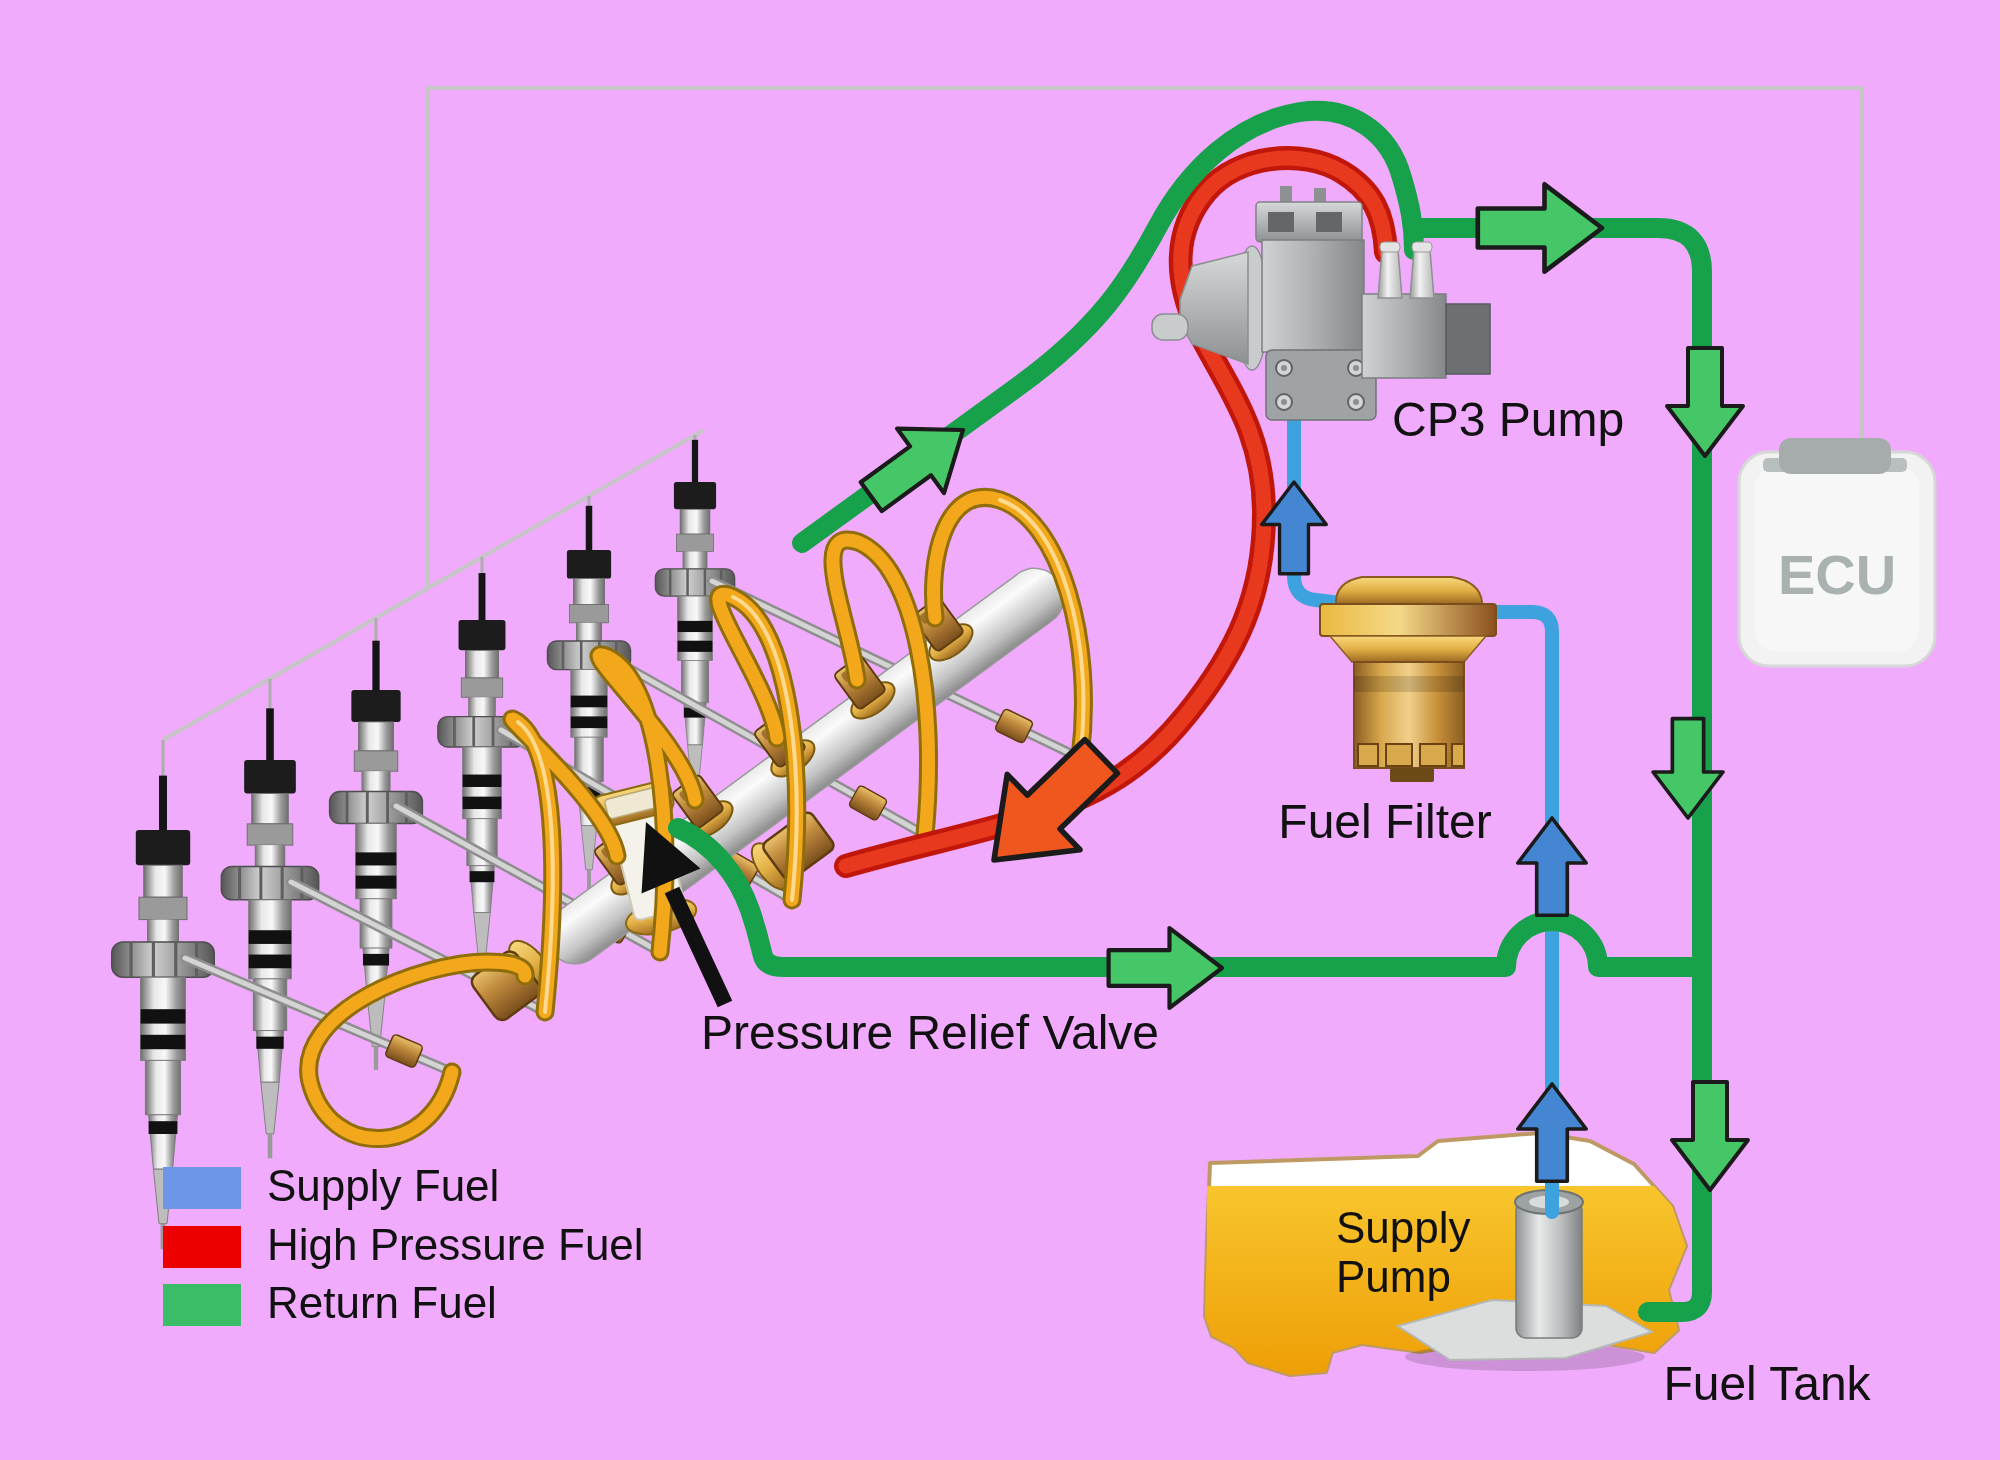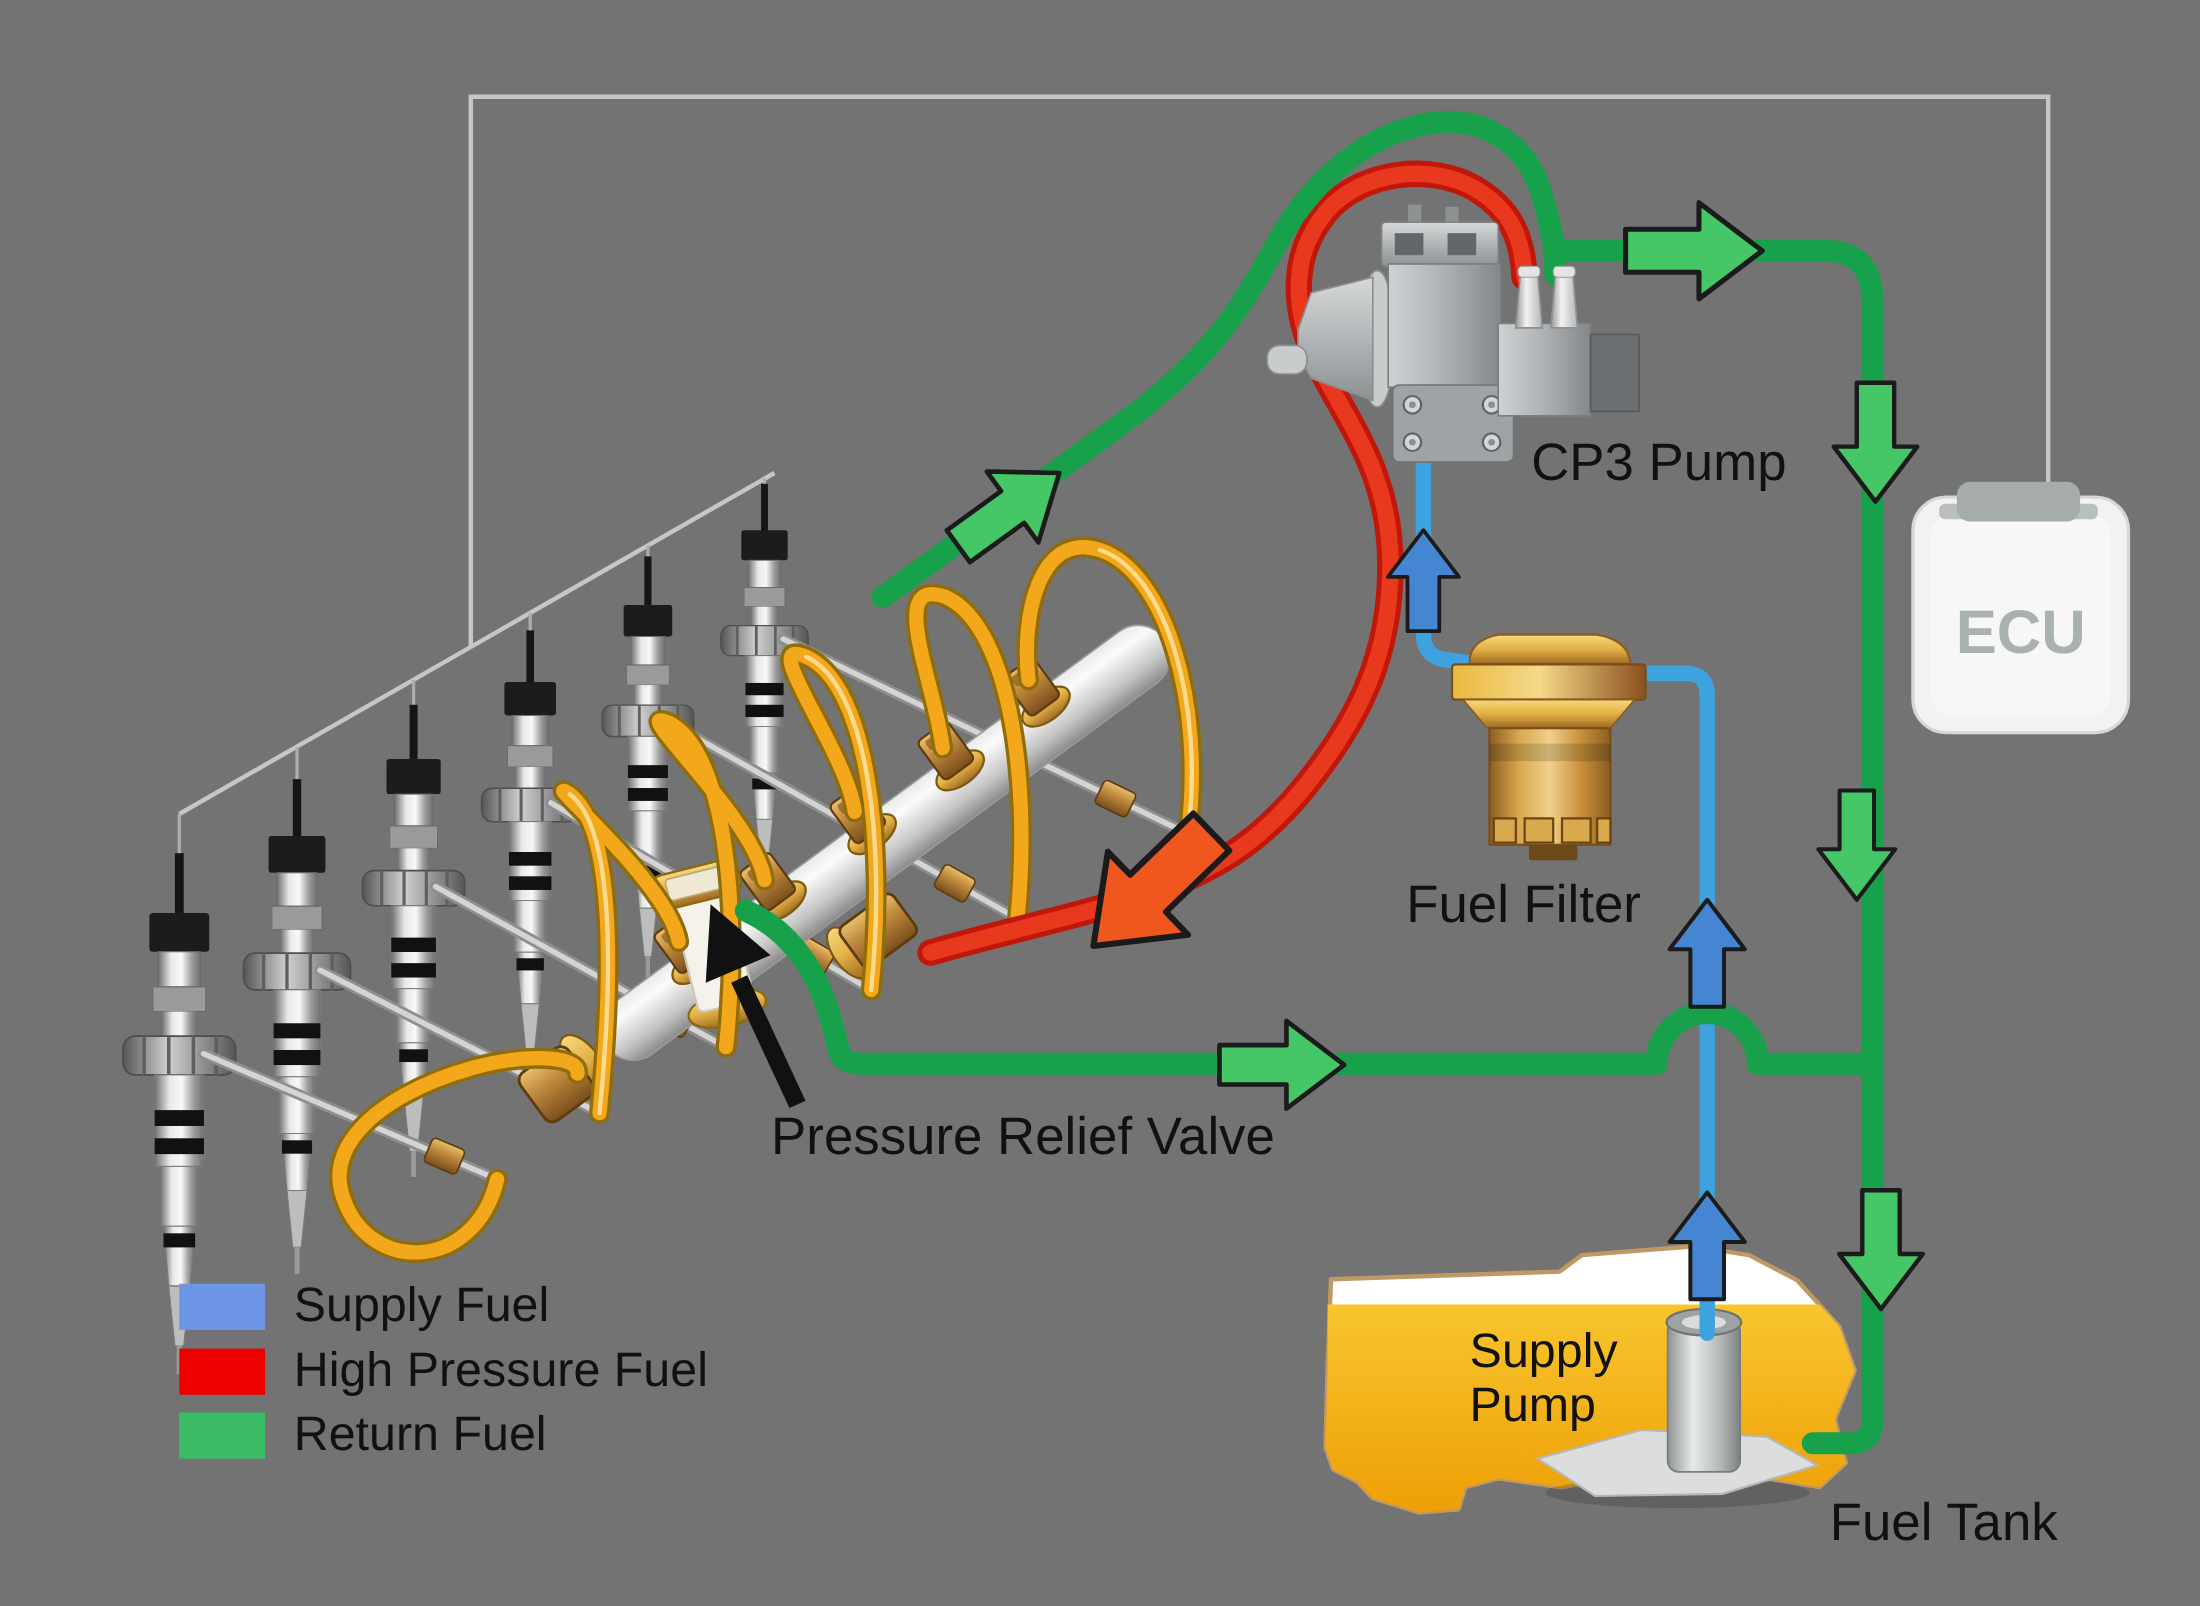--- a/index.html
+++ b/index.html
@@ -1,16 +1,16 @@
 <!DOCTYPE html>
 <html><head>
 <meta charset="utf-8">
 <style>
   html,body{margin:0;padding:0;background:#ffffff;}
-  .stage{width:2000px;height:1460px;position:relative;background:#737373;overflow:hidden;
+  .stage{width:2000px;height:1460px;position:relative;background:#f0abfc;overflow:hidden;
          font-family:"Liberation Sans", sans-serif;}
   svg text{font-family:"Liberation Sans", sans-serif;fill:#111;}
   .lbl{font-size:48px;}
   .lbl-sm{font-size:44px;}
   .ecu-txt{font-size:56px;font-weight:bold;fill:#a9b1b1;}
 </style>
 </head>
 <body>
 
 <div class="stage">

